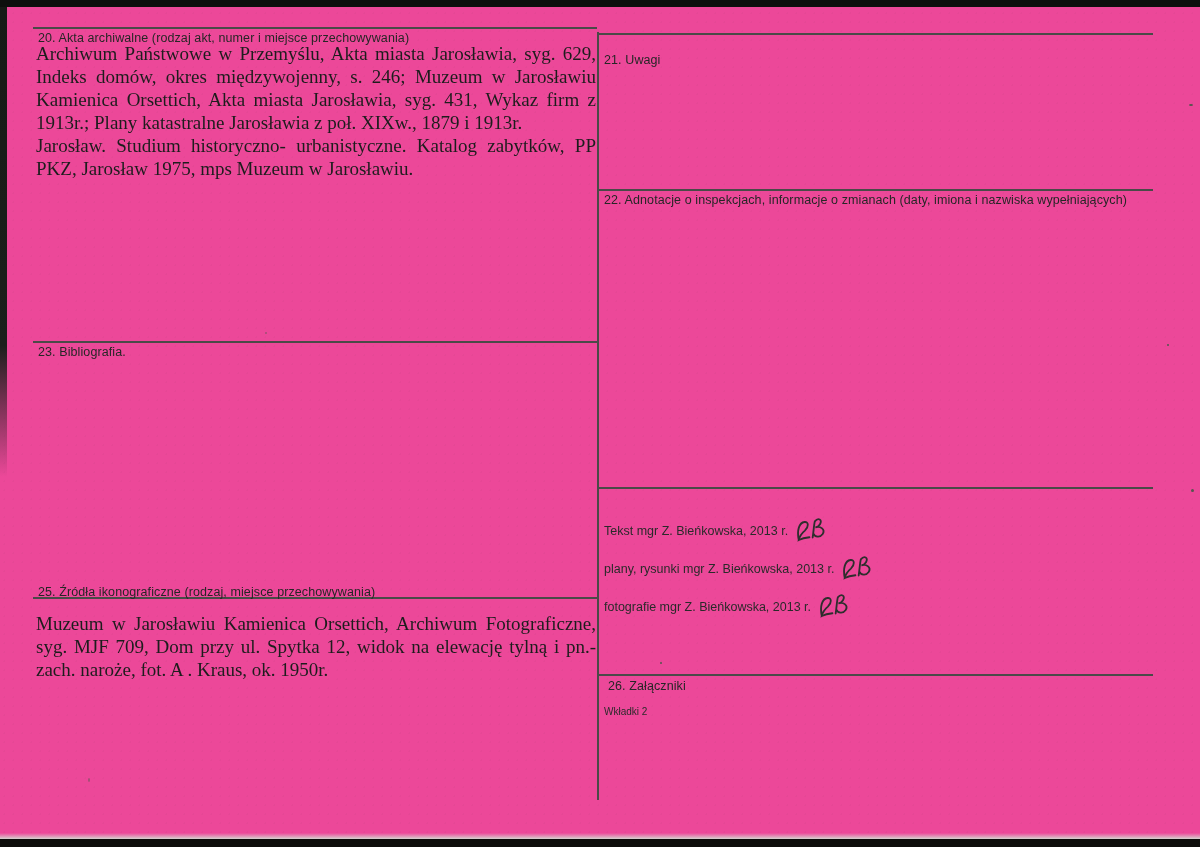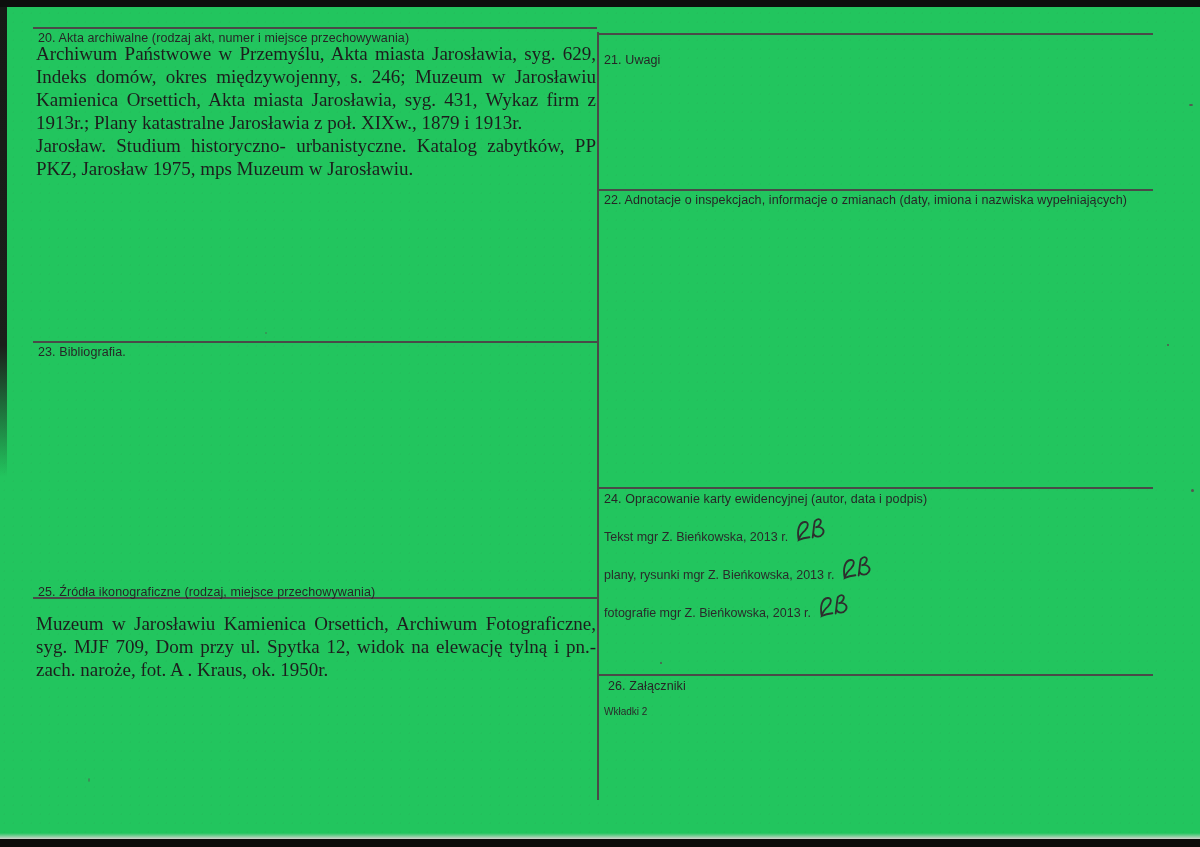--- a/index.html
+++ b/index.html
@@ -1,18 +1,18 @@
 <!DOCTYPE html>
 <html><head>
 <meta charset="utf-8">
 <style>
   html,body{margin:0;padding:0;background:#8a8a88;}
   .page{
     position:relative;width:1200px;height:847px;overflow:hidden;
-    background:#22c55e;
+    background:#ec4899;
     font-family:"Liberation Sans",sans-serif;color:#202020;
   }
   .grain{
     position:absolute;inset:0;pointer-events:none;
     background-image:radial-gradient(rgba(60,60,55,0.035) 1px, transparent 1px);
     background-size:9px 9px;
   }
   
   .edge-top{position:absolute;left:0;top:0;width:1200px;height:7px;background:#0d0f0d;}
   .edge-left{position:absolute;left:0;top:7px;width:7px;height:470px;
@@ -26,21 +26,21 @@
 
   .sec-label{
     position:absolute;font-size:12.5px;letter-spacing:0.1px;color:#262626;white-space:nowrap;
   }
   .body-serif{
     position:absolute;font-family:"Liberation Serif",serif;font-size:19px;
     line-height:23px;color:#1d1d1d;text-align:justify;
   }
   .body-serif p{margin:0;}
   .entry{
-    position:absolute;display:flex;align-items:center;font-size:12.5px;color:#2a2a2a;white-space:nowrap;
+    position:absolute;display:flex;align-items:flex-start;font-size:12.5px;color:#2a2a2a;white-space:nowrap;
   }
   .entry .sig{margin-left:7px;transform:translateY(-6px) rotate(-6deg);}
   .plain-value{position:absolute;font-size:10px;color:#2a2a2a;}
   .speck{position:absolute;background:#55554f;border-radius:50%;}
 </style>
 </head>
 <body>
 
 <div class="page">
   <div class="grain"></div>
@@ -68,21 +68,20 @@
     <p>Muzeum w Jarosławiu Kamienica Orsettich, Archiwum Fotograficzne, syg. MJF 709, Dom przy ul. Spytka 12, widok na elewację tylną i pn.-zach. naroże, fot. A . Kraus, ok. 1950r.</p>
   </div>
 
   <div class="hrule" style="left:597px;top:33px;width:556px;"></div>
   <div class="sec-label" style="left:604px;top:37px;margin-top:16px;">21. Uwagi</div>
 
   <div class="hrule" style="left:597px;top:189px;width:556px;"></div>
   <div class="sec-label" style="left:604px;top:193px;">22. Adnotacje o inspekcjach, informacje o zmianach (daty, imiona i nazwiska wypełniających)</div>
 
   <div class="hrule" style="left:597px;top:487px;width:556px;"></div>
-  <div class="sec-label" style="left:604px;top:492px;">24. Opracowanie karty ewidencyjnej (autor, data i podpis)</div>
 
   <div class="entry" style="left:604px;top:524px;">
     <span>Tekst mgr Z. Bieńkowska, 2013 r.</span>
     <svg class="sig" width="34" height="26" viewBox="0 0 30 24">
       <path d="M2,19 C1,10 4,3 9,3 C13,3 12.5,8 8.5,11 C5.5,13 3,16 2,19 C6,17.5 9,17.5 12,17.5" fill="none" stroke="#2e2e2e" stroke-width="1.7" stroke-linecap="round"></path>
       <path d="M15,18 C16.5,12 17.5,6 18.5,3.5 C22,0 26,2.5 23,6.5 C21.5,8.5 19.5,9 18.5,9 C23.5,8 27.5,12 24.5,15.8 C21.8,19 17,18 16,14.5" fill="none" stroke="#2e2e2e" stroke-width="1.7" stroke-linecap="round"></path>
     </svg>
   </div>
 
   <div class="entry" style="left:604px;top:562px;">

